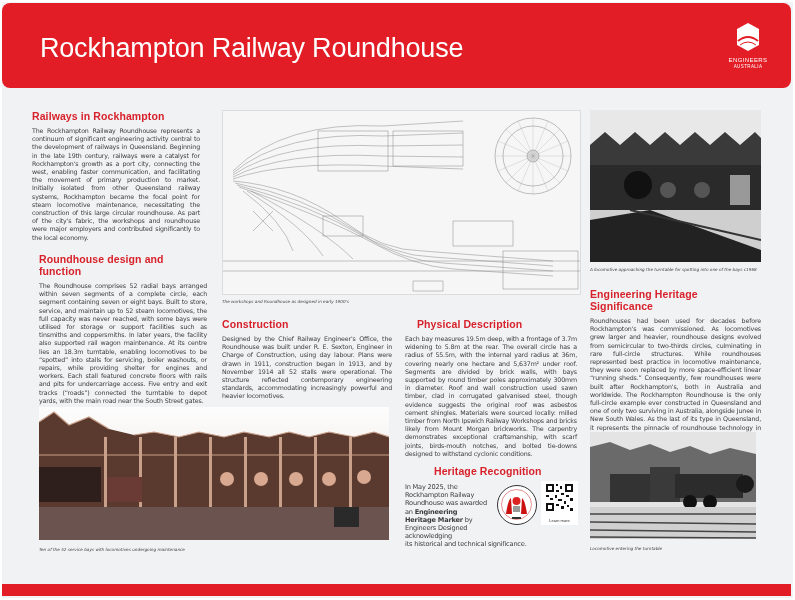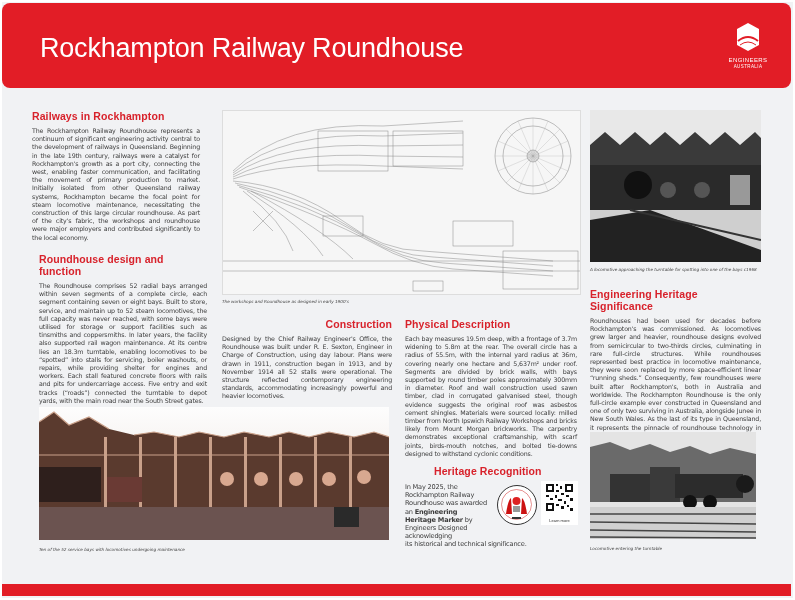--- a/index.html
+++ b/index.html
@@ -29,24 +29,24 @@
   .plan { position: absolute; left: 222px; top: 110px; width: 359px; height: 185px; background: #f7f7f7; border: 1px solid #ddd; overflow: hidden; }
   .plan-cap { position: absolute; left: 222px; top: 299px; }
 
   .photo1 { position: absolute; left: 590px; top: 110px; width: 171px; height: 152px; background: #222; overflow: hidden; }
   .photo1-cap { position: absolute; left: 590px; top: 267px; }
 
   .s3 { position: absolute; left: 590px; top: 288px; width: 171px; }
   .s3 h2 { margin-bottom: 5px; }
 
   .s4 { position: absolute; left: 222px; top: 318px; width: 170px; }
-  .s4 h2 { margin-bottom: 5px; text-align: right; }
+  .s4 h2 { margin-bottom: 5px; }
 
   .s5 { position: absolute; left: 405px; top: 318px; width: 172px; }
-  .s5 h2 { margin-bottom: 5px; }
+  .s5 h2 { margin-bottom: 5px; margin-left: 12px; }
 
   .s6 { position: absolute; left: 405px; top: 465px; width: 178px; }
   .s6 h2 { margin-bottom: 6px; padding-left: 29px; }
   .s6 .hr-text { font-size: 6.6px; line-height: 8.2px; width: 85px; color: #3d3d3d; font-family: "DejaVu Sans", sans-serif; letter-spacing: -0.2px; }
   .s6 .hr-tail { font-size: 6.6px; line-height: 8.2px; color: #3d3d3d; font-family: "DejaVu Sans", sans-serif; letter-spacing: -0.2px; white-space: nowrap; }
   .marker { position: absolute; left: 92px; top: 20px; width: 40px; height: 40px; border-radius: 50%; background: #fff; border: 1.5px solid #333; }
   .qr { position: absolute; left: 136px; top: 16px; width: 37px; height: 44px; background: #fff; }
   .qr .lm { position: absolute; bottom: 2px; left: 0; width: 100%; text-align: center; font-size: 4px; color: #333; }
 
   .photo2 { position: absolute; left: 39px; top: 407px; width: 350px; height: 133px; background: #3a2a28; overflow: hidden; }

